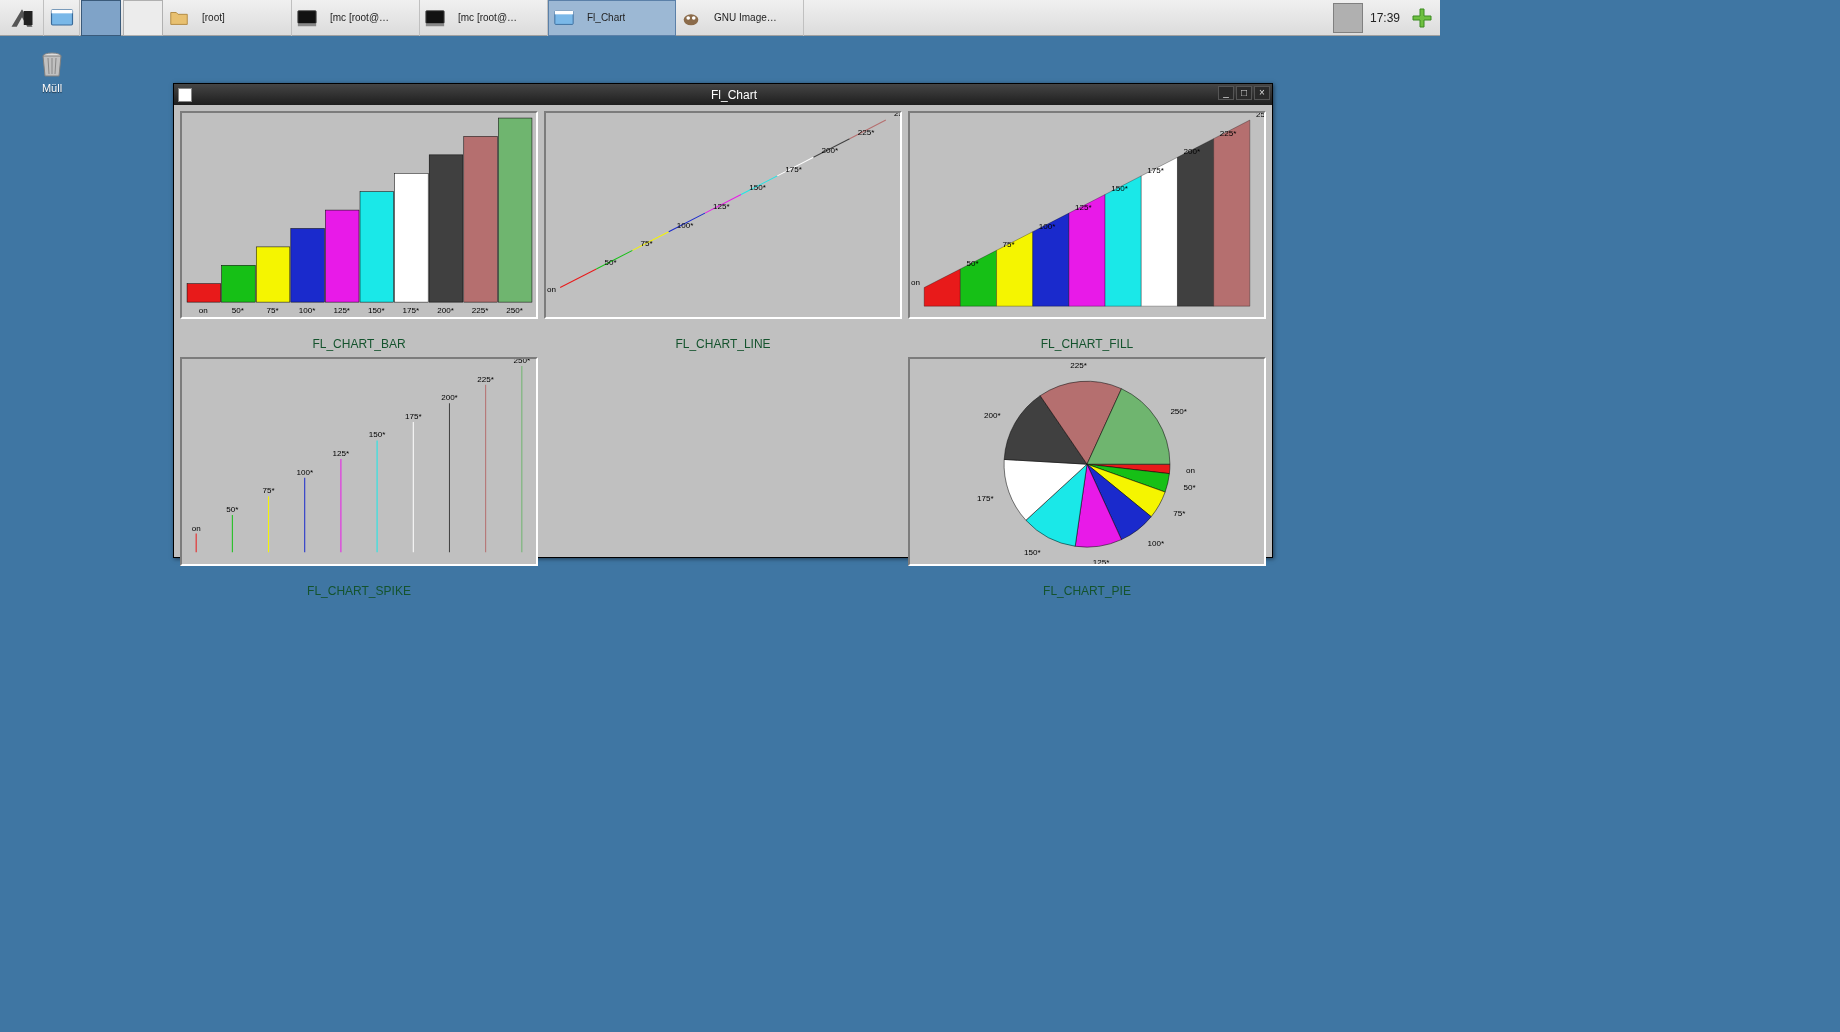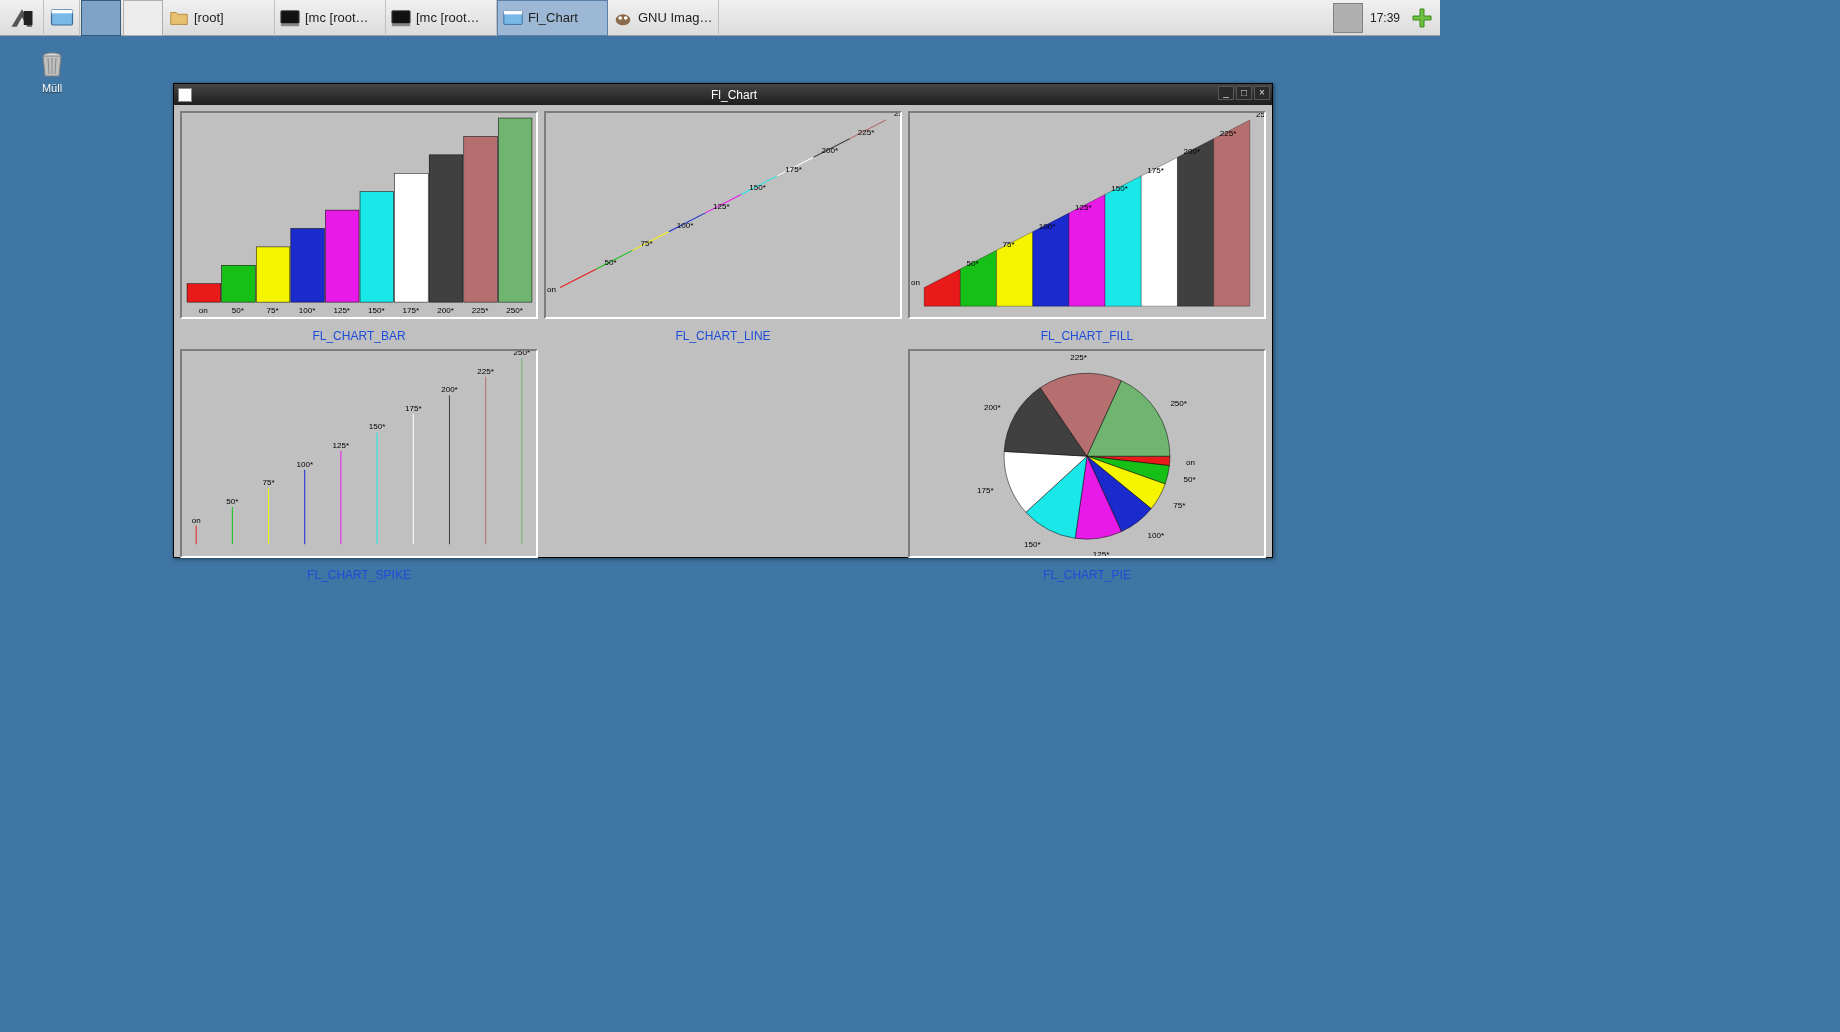--- a/index.html
+++ b/index.html
@@ -18,21 +18,21 @@
   display: flex; align-items: center;
   border-bottom: 1px solid #a0a0a0;
 }
 .tb-icon, .tb-task {
   height: 36px; display: flex; align-items: center; justify-content: center;
   border-right: 1px solid #c0c0c0; cursor: pointer;
 }
 .tb-icon { width: 44px; }
 .tb-icon.narrow { width: 36px; }
 .tb-icon svg { width: 28px; height: 28px; }
-.tb-task { width: 111px; justify-content: flex-start; padding: 0 4px; gap: 4px; font-size: 13px; color: #222; }
+.tb-task { width: 128px; justify-content: flex-start; padding: 0 4px; gap: 12px; font-size: 10px; color: #222; }
 .tb-task.active { background: #9cb8d4; border: 1px solid #5b80a8; }
 .tb-task svg, .tb-task .ticon { width: 22px; height: 22px; flex-shrink: 0; }
 .tb-task span { white-space: nowrap; overflow: hidden; text-overflow: ellipsis; }
 .tb-pager { display: flex; height: 36px; }
 .tb-pager div { width: 40px; height: 36px; border: 1px solid #b0b0b0; margin: 0 1px; background: #ececec; }
 .tb-pager div.active { background: #7fa3c8; border: 1px solid #3a5a7a; }
 .tb-spacer { flex: 1; }
 .tb-tray { display: flex; align-items: center; height: 23px; }
 .tb-tray .trayblk { width: 30px; height: 30px; background: #b0b0b0; border: 1px solid #808080; margin: 0 3px; }
 .tb-clock { font-size: 12px; color: #222; padding: 0 4px; }
@@ -69,21 +69,21 @@
   grid-template-rows: 1fr 1fr;
   gap: 6px 6px;
   height: calc(100% - 21px);
 }
 .chartcell { display: flex; flex-direction: column; }
 .chartbox {
   flex: 1; background: #c0c0c0;
   border: 2px solid; border-color: #7c7c7c #fff #fff #7c7c7c;
   position: relative;
 }
-.chartlabel { text-align: center; font-size: 12px; color: #1d4ed8; margin-top: 10px; }
+.chartlabel { text-align: center; font-size: 12px; color: #14532d; margin-top: 18px; }
 </style>
 </head>
 <body>
 
 <div class="taskbar">
   <div class="tb-icon">
     <svg viewBox="0 0 32 32">
         <polygon points="4,26 16,6 28,26 22,26 16,15 10,26" fill="#555"></polygon>
         <rect x="18" y="8" width="10" height="16" fill="#222"></rect>
       </svg>

